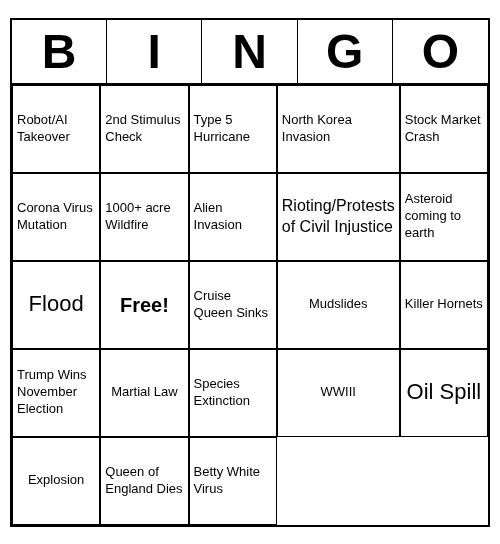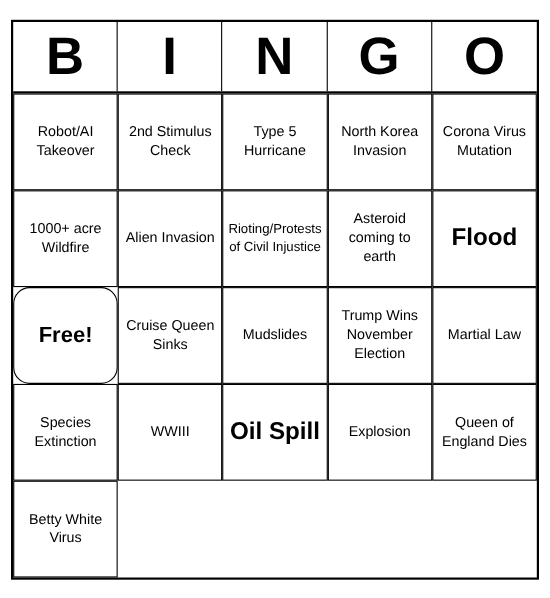--- a/index.html
+++ b/index.html
@@ -34,65 +34,66 @@
     .bingo-grid {
       display: grid;
       grid-template-columns: repeat(5, 1fr);
       grid-template-rows: repeat(5, 1fr);
     }
     .bingo-cell {
       border: 1px solid #000;
       display: flex;
       align-items: center;
       justify-content: center;
-      text-align: center;
+      text-align: left;
       padding: 6px 4px;
       min-height: 88px;
       font-size: 13px;
       line-height: 1.3;
       word-wrap: break-word;
     }
     .bingo-cell.free {
       font-size: 20px;
       font-weight: bold;
-      border-radius: 15px;
     }
     .bingo-cell.large-text {
       font-size: 22px;
-      font-weight: bold;
+      font-weight: normal;
     }
     .bingo-cell.small-text {
-      font-size: 12px;
+      font-size: 16px;
     }
   </style>
 </head>
 <body>
 
 <div class="bingo-card">
   <div class="bingo-header">
   <div class="bingo-letter">B</div>
       <div class="bingo-letter">I</div>
       <div class="bingo-letter">N</div>
       <div class="bingo-letter">G</div>
       <div class="bingo-letter">O</div>
     </div>
   <div class="bingo-grid">
   <div class="bingo-cell">Robot/AI Takeover</div>
       <div class="bingo-cell">2nd Stimulus Check</div>
       <div class="bingo-cell">Type 5 Hurricane</div>
       <div class="bingo-cell">North Korea Invasion</div>
+      <div class="bingo-cell">Stock Market Crash</div>
       <div class="bingo-cell">Corona Virus Mutation</div>
       <div class="bingo-cell">1000+ acre Wildfire</div>
       <div class="bingo-cell">Alien Invasion</div>
       <div class="bingo-cell small-text">Rioting/Protests of Civil Injustice</div>
       <div class="bingo-cell">Asteroid coming to earth</div>
       <div class="bingo-cell large-text">Flood</div>
       <div class="bingo-cell free">Free!</div>
       <div class="bingo-cell">Cruise Queen Sinks</div>
       <div class="bingo-cell">Mudslides</div>
+      <div class="bingo-cell">Killer Hornets</div>
       <div class="bingo-cell">Trump Wins November Election</div>
       <div class="bingo-cell">Martial Law</div>
       <div class="bingo-cell">Species Extinction</div>
       <div class="bingo-cell">WWIII</div>
       <div class="bingo-cell large-text">Oil Spill</div>
       <div class="bingo-cell">Explosion</div>
       <div class="bingo-cell">Queen of England Dies</div>
       <div class="bingo-cell">Betty White Virus</div>
     </div>
 </div>

